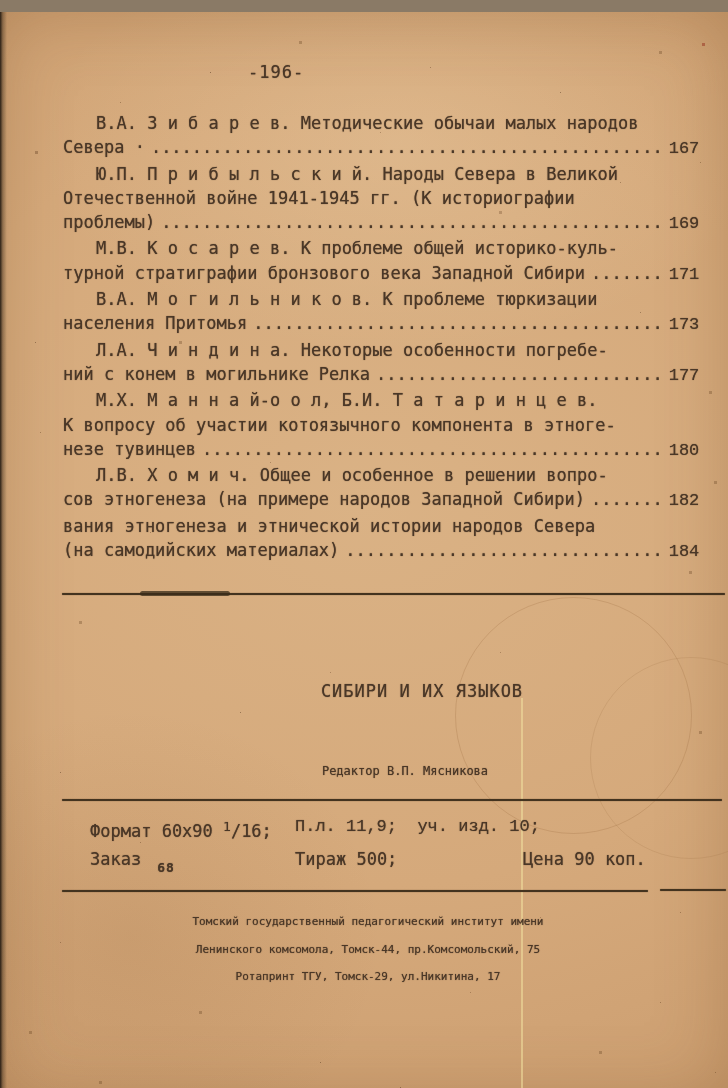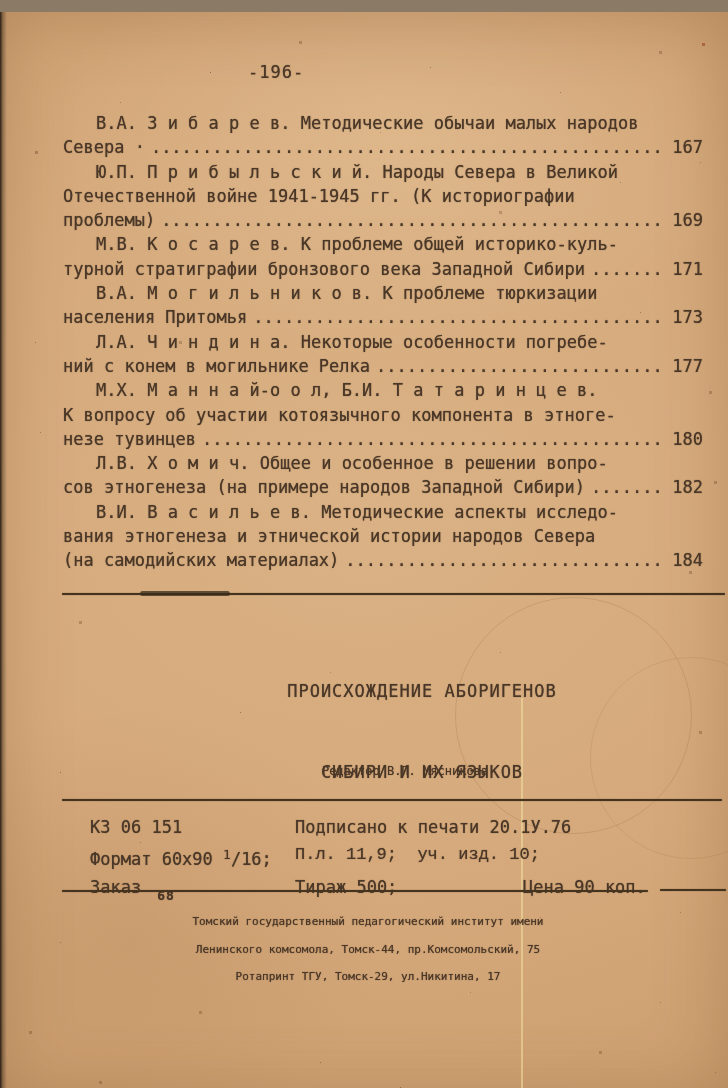--- a/index.html
+++ b/index.html
@@ -54,21 +54,21 @@
 
   .ink{ text-shadow:0 0 1px rgba(74,55,39,0.85); }
 
   .pagenum-top{position:absolute;left:248px;top:50px;font-size:17px;letter-spacing:1px;}
 
   .toc{position:absolute;left:63px;top:99px;width:640px;font-size:17px;line-height:24.3px;}
   .toc-line{display:flex;align-items:baseline;}
   .toc-line .toc-text{white-space:pre;}
   .toc-line.indent .toc-text{padding-left:33px;}
   .toc-line .leader{flex:1 1 auto;overflow:hidden;white-space:nowrap;margin:0 6px 0 6px;}
-  .toc-line .pnum{flex:0 0 auto;min-width:38px;text-align:right;}
+  .toc-line .pnum{flex:0 0 auto;min-width:38px;text-align:center;font-family:Liberation Mono, monospace;}
 
   .rule{position:absolute;height:2px;background:#43331f;border-radius:2px;box-shadow:0 0 1px rgba(67,51,31,.9);}
   .rule-1{left:62px;top:581px;width:663px;}
   .rule-1 .blob{position:absolute;left:78px;top:-2px;width:90px;height:5px;background:#3a2c1a;border-radius:3px;opacity:.75;}
   .rule-2{left:62px;top:787px;width:660px;}
   .rule-3{left:62px;top:878px;width:586px;}
   .rule-3b{left:660px;top:877px;width:66px;}
 
   .section-title{position:absolute;left:63px;top:612px;width:640px;text-align:center;padding-left:78px;box-sizing:border-box;font-size:17px;line-height:27px;letter-spacing:1px;white-space:pre;}
   .editor{position:absolute;left:63px;top:752px;width:640px;text-align:center;padding-left:44px;box-sizing:border-box;font-size:12px;white-space:pre;}
@@ -150,51 +150,43 @@
         <span class="pnum">180</span>
       </div>
       <div class="toc-line indent">
         <span class="toc-text">Л.В. Х о м и ч. Общее и особенное в решении вопро-</span>
       </div>
       <div class="toc-line">
         <span class="toc-text">сов этногенеза (на примере народов Западной Сибири)</span>
         <span class="leader">................................................................................</span>
         <span class="pnum">182</span>
       </div>
-      <div class="toc-line indent">
-        <span class="toc-text">В.И. В а с и л ь е в. Методические аспекты исследо-</span>
-      </div>
       <div class="toc-line">
         <span class="toc-text">вания этногенеза и этнической истории народов Севера</span>
       </div>
       <div class="toc-line">
         <span class="toc-text">(на самодийских материалах)</span>
         <span class="leader">................................................................................</span>
         <span class="pnum">184</span>
       </div>
     </div>
 
   <div class="rule rule-1">
       <i class="blob"></i>
     </div>
 
   <div class="section-title ink">
-    <div>ПРОИСХОЖДЕНИЕ АБОРИГЕНОВ</div>
     <div>СИБИРИ И ИХ ЯЗЫКОВ</div>
   </div>
 
   <div class="editor ink">Редактор В.П. Мясникова</div>
 
   <div class="rule rule-2"></div>
 
   <div class="imprint ink">
-    <div class="imprint-row">
-      <span>КЗ 06 151</span>
-      <span style="grid-column:2 / 4;">Подписано к печати 20.1У.76</span>
-    </div>
     <div class="imprint-row">
       <span><span>Формат 60х90 </span><span class="sup">1</span><span>/16;</span></span>
       <span style="grid-column:2 / 4;font-family:Liberation Mono, monospace;">П.л. 11,9;  уч. изд. 10;</span>
     </div>
     <div class="imprint-row">
       <span><span>Заказ</span><span class="order-num">68</span></span>
       <span>Тираж 500;</span>
       <span>Цена 90 коп.</span>
     </div>
   </div>

